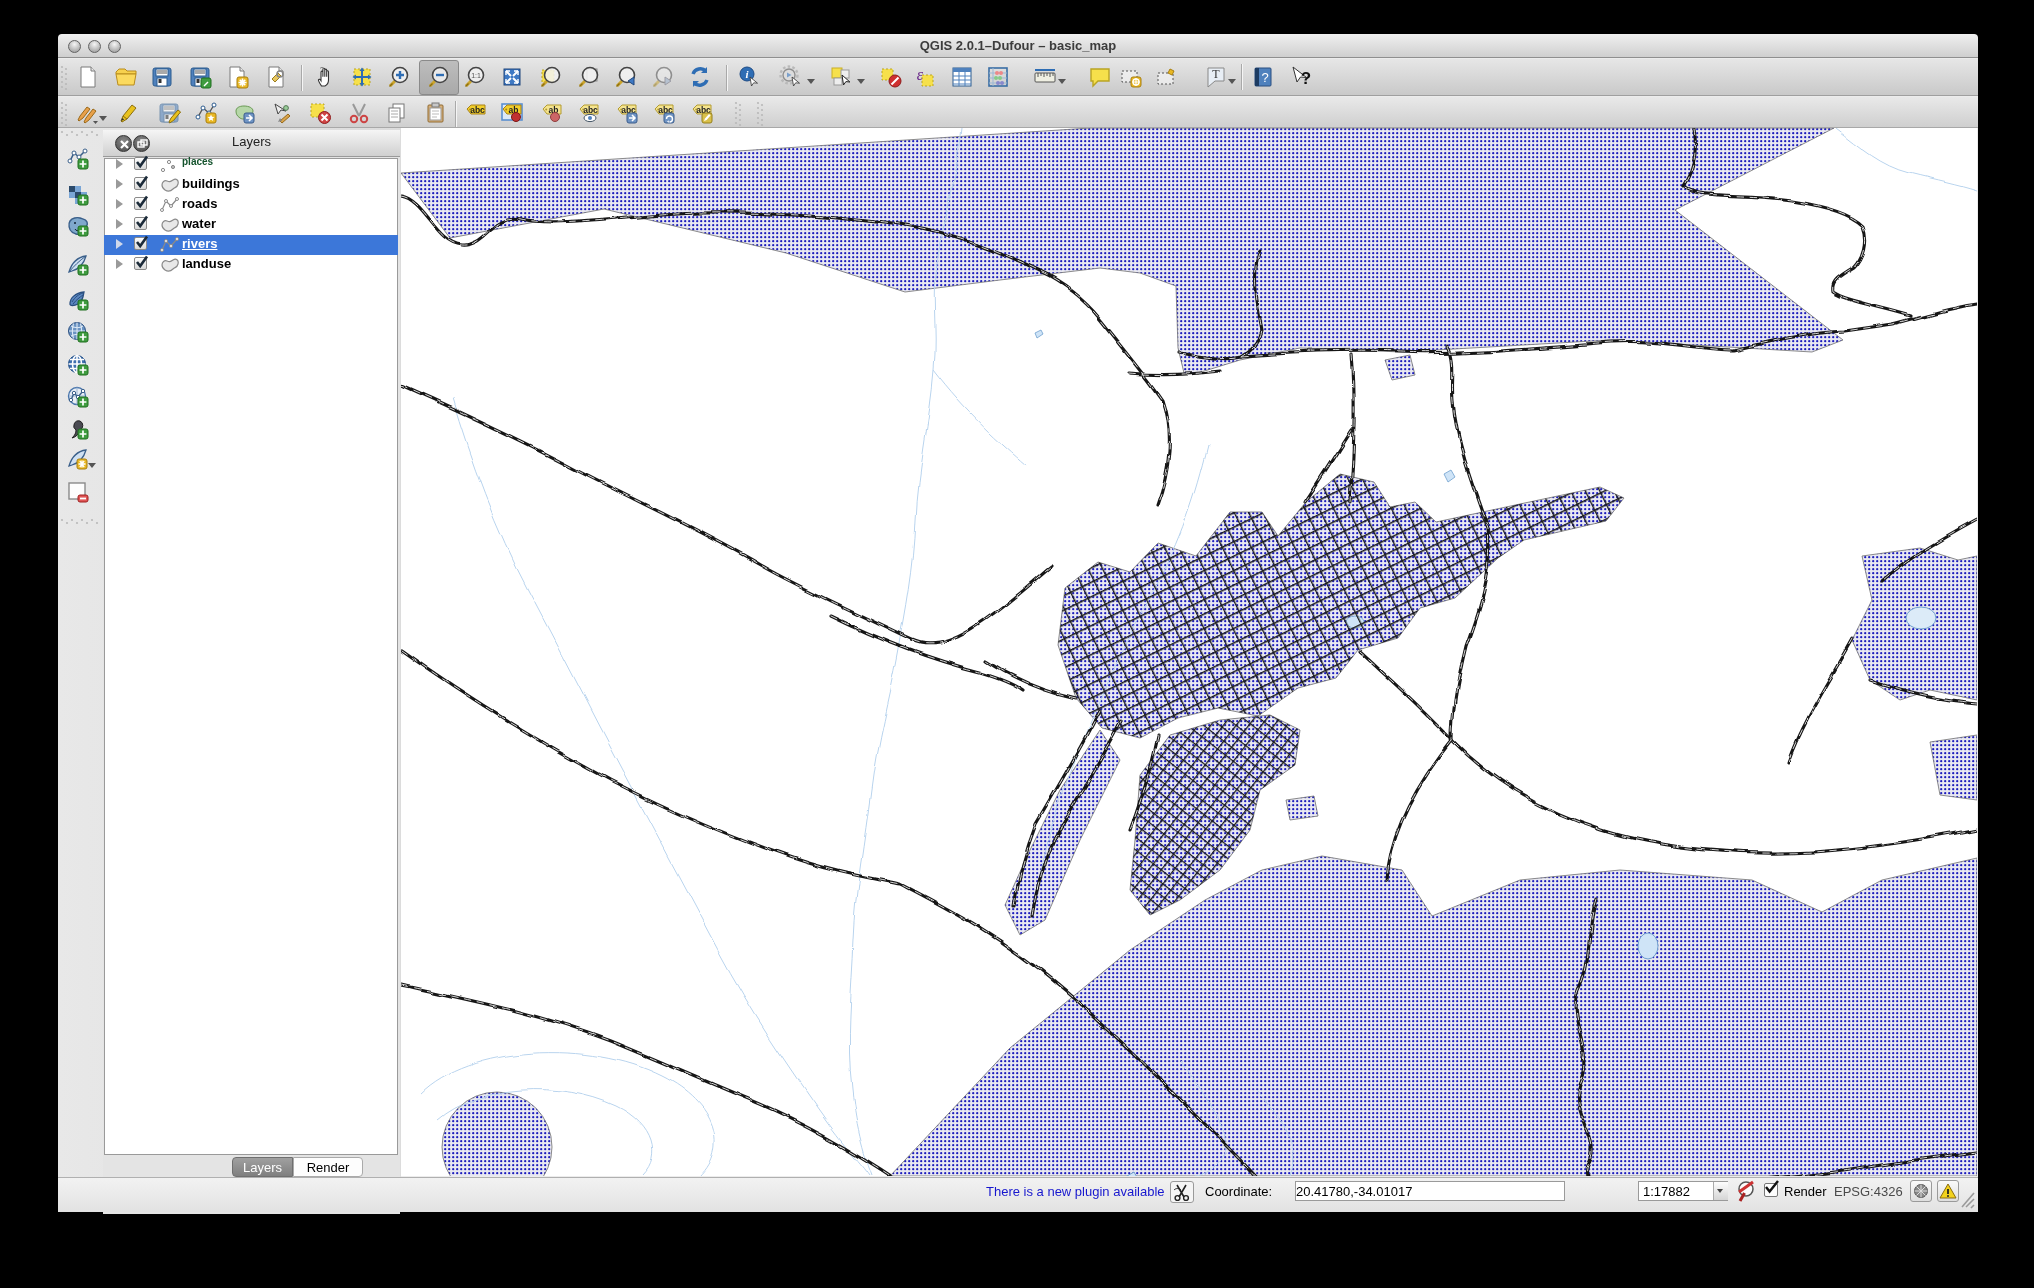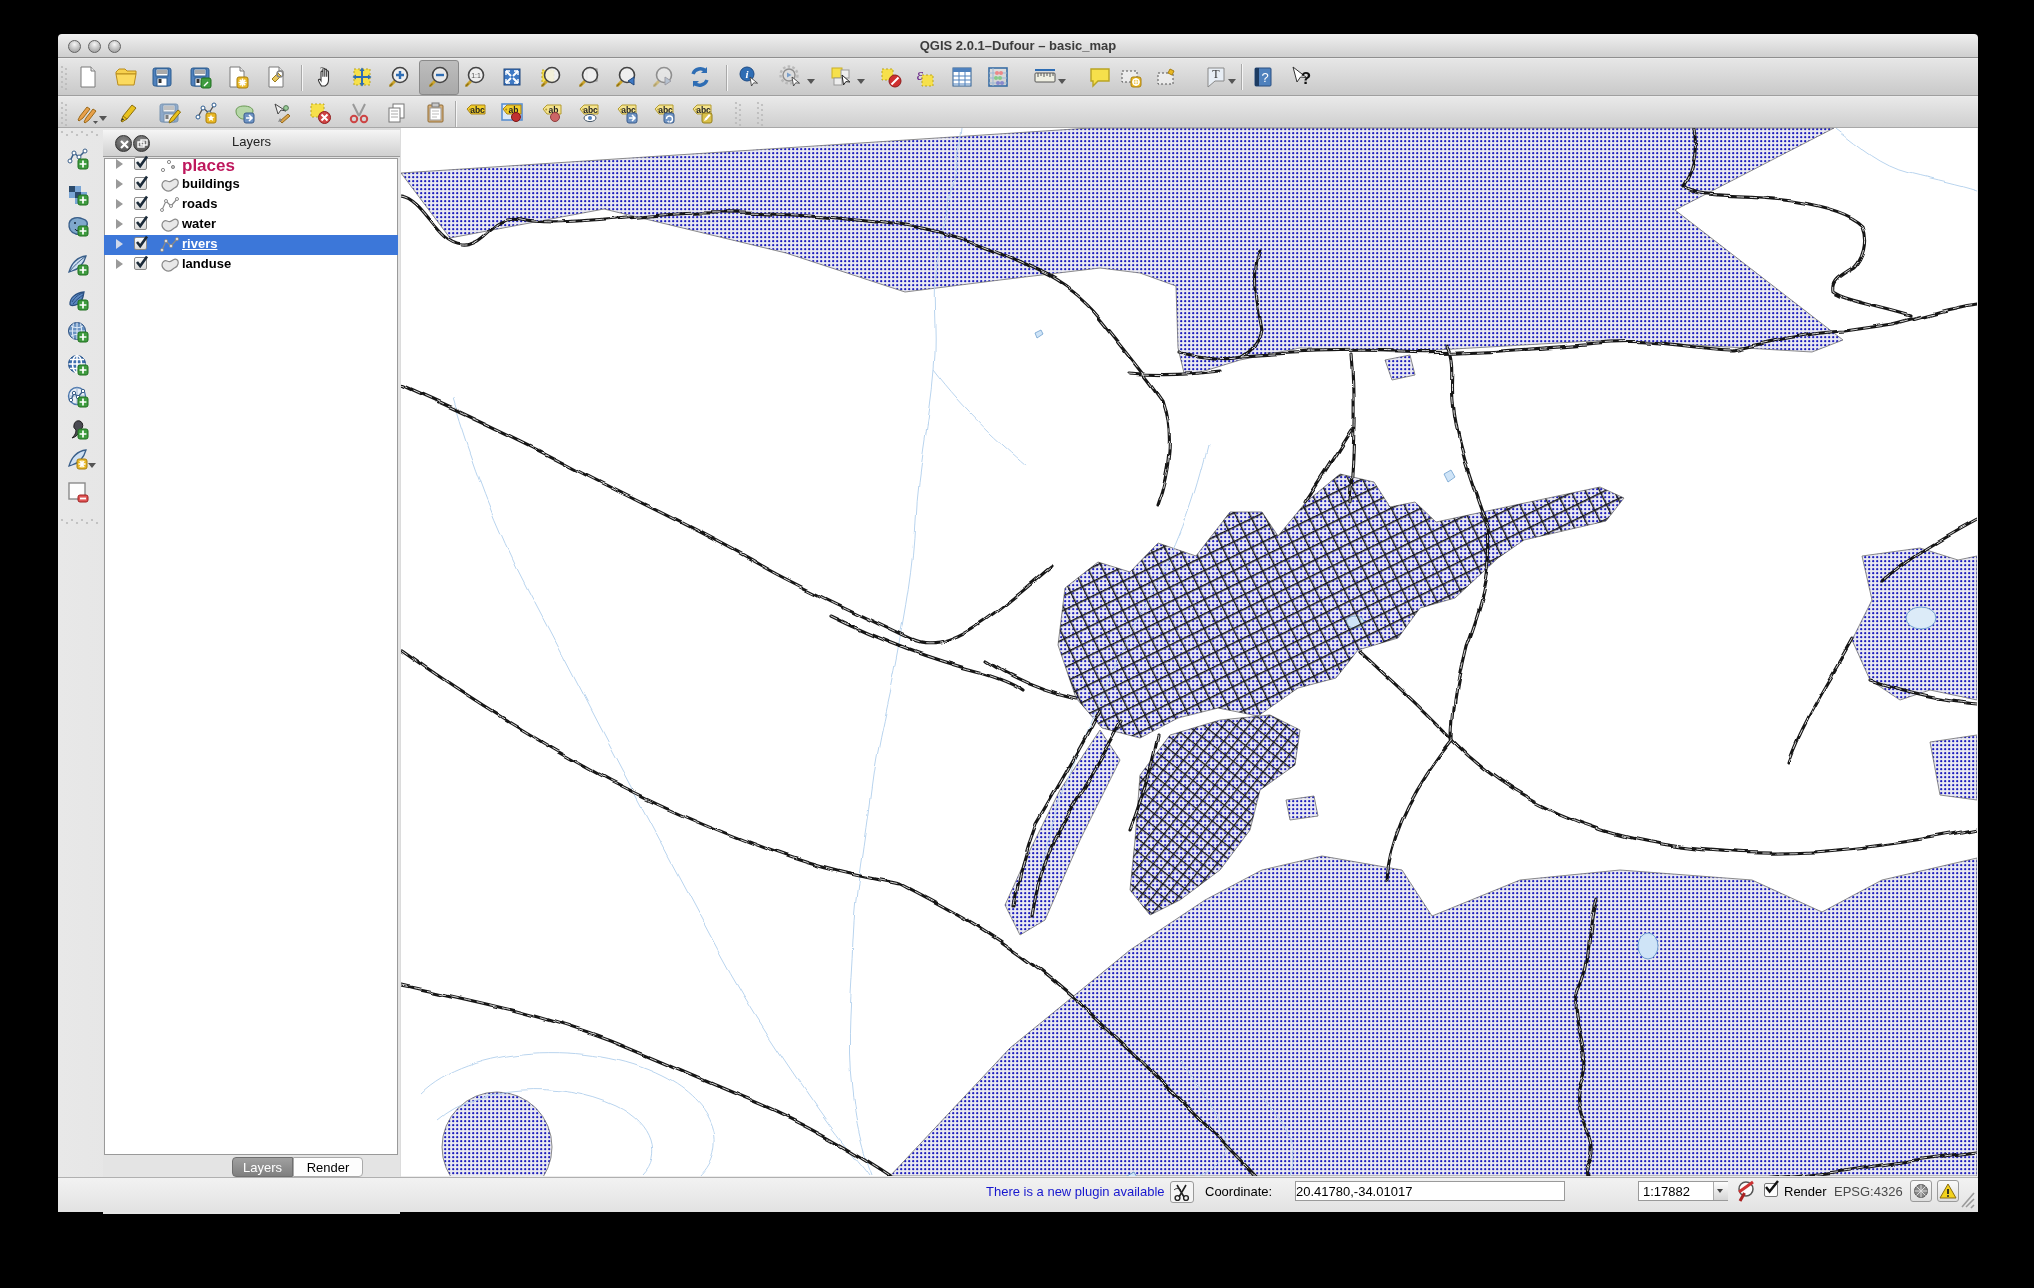--- a/index.html
+++ b/index.html
@@ -508,21 +508,21 @@
       <svg style="position:absolute;left:30px;top:23px" width="18" height="18" viewBox="0 0 18 18">
         <path d="M4 9l3.2 4L14 3.5" fill="none" stroke="#1c2b3a" stroke-width="2.6"></path>
       </svg>
       <svg style="position:absolute;left:57px;top:29px" width="18" height="14" viewBox="0 0 18 14">
         <g fill="none" stroke="#8a8a8a">
           <circle cx="3" cy="11" r="1.6"></circle>
           <circle cx="9" cy="3" r="1.6"></circle>
           <circle cx="13" cy="8" r="1.6" fill="#bbb"></circle>
         </g>
       </svg>
-      <div style="position:absolute;left:79px;top:26px;font-size:17px;font-weight:bold;color:#be185d">places</div>
+      <div style="position:absolute;left:79px;top:26px;font-size:10px;font-weight:bold;color:#14532d">places</div>
       <div style="position:absolute;left:13px;top:49px;width:0;height:0;border:5px solid transparent;border-left:7px solid #9a9a9a"></div>
       <div style="position:absolute;left:31px;top:47px;width:13px;height:13px;background:linear-gradient(#fdfdfd,#d8d8d8);border:1px solid #8a8a8a;border-radius:2px"></div>
       <svg style="position:absolute;left:30px;top:43px" width="18" height="18" viewBox="0 0 18 18">
         <path d="M4 9l3.2 4L14 3.5" fill="none" stroke="#1c2b3a" stroke-width="2.6"></path>
       </svg>
       <svg style="position:absolute;left:57px;top:48px" width="20" height="14" viewBox="0 0 20 14">
         <path d="M2 7c0-3 2.5-5 5-4s3 1 6-1 6 0 5 4-3 3-5 5-5 3-8 1-3-3-3-5z" fill="#e8e8e8" stroke="#8a8a8a" stroke-width="1.2"></path>
       </svg>
       <div style="position:absolute;left:79px;top:46px;font-size:13px;font-weight:bold;color:#000">buildings</div>
       <div style="position:absolute;left:13px;top:69px;width:0;height:0;border:5px solid transparent;border-left:7px solid #9a9a9a"></div>

